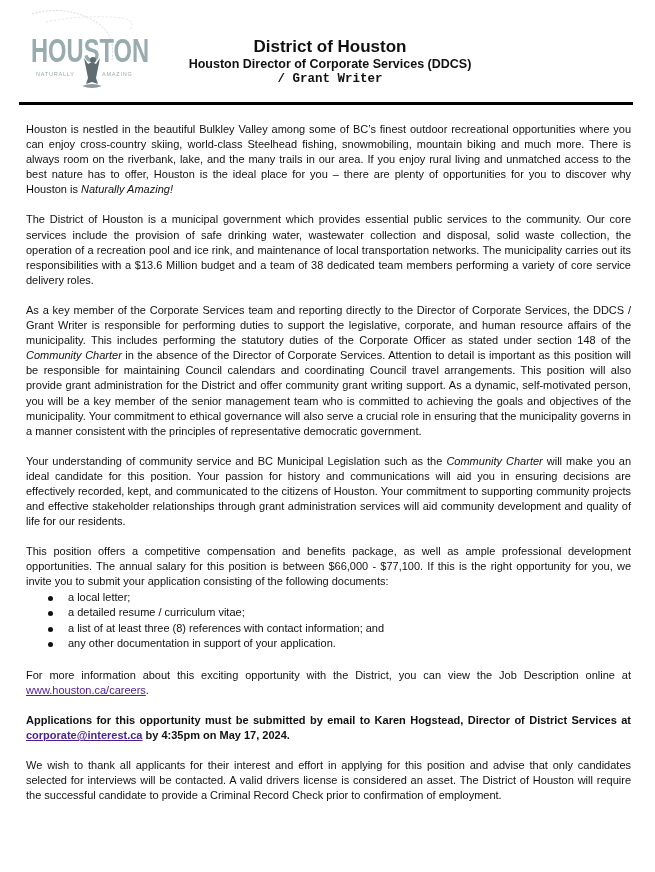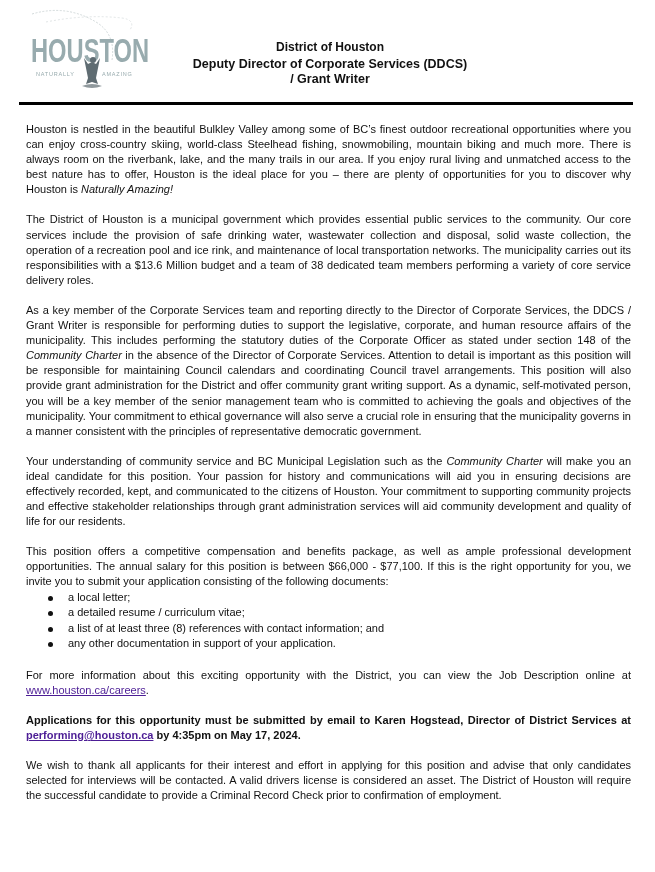--- a/index.html
+++ b/index.html
@@ -15,23 +15,23 @@
     .logo {
       position: absolute; left: 26px; top: 8px; width: 128px; height: 86px;
     }
     .logo svg { width: 128px; height: 86px; display: block; }
 
     
     .header {
       position: absolute; left: 160px; top: 38px; width: 340px;
       text-align: center;
     }
-    .header .title { font-weight: bold; font-size: 12px; line-height: 18px; }
+    .header .title { font-weight: bold; font-size: 17px; line-height: 18px; }
     .header .subtitle { font-weight: bold; font-size: 12.5px; line-height: 15px; margin-top: 1px; }
-    .header .subtitle2 { font-weight: bold; font-size: 12.5px; line-height: 15px; }
+    .header .subtitle2 { font-weight: bold; font-size: 12.5px; line-height: 15px; font-family: Liberation Mono, monospace; }
 
     .rule {
       position: absolute; left: 19px; top: 102px; width: 614px; height: 3px; background: #000;
     }
 
     
     .content {
       position: absolute; left: 26px; top: 122px; width: 605px;
       font-size: 11px; line-height: 15.1px;
     }
@@ -64,21 +64,21 @@
       <circle cx="67" cy="52" r="3" fill="#5f6c72"></circle>
       <path d="M56 78 Q66 74 76 78 Q66 82 56 78 Z" fill="#5f6c72" opacity="0.7"></path>
 
       <text x="10" y="68" font-family="Liberation Sans, sans-serif" font-size="5.5" fill="#98abae" letter-spacing="0.8">NATURALLY</text>
       <text x="76" y="68" font-family="Liberation Sans, sans-serif" font-size="5.5" fill="#98abae" letter-spacing="0.8">AMAZING</text>
     </svg>
   </div>
 
   <div class="header">
     <div class="title">District of Houston</div>
-    <div class="subtitle">Deputy Director of Corporate Services (DDCS)</div>
+    <div class="subtitle">Houston Director of Corporate Services (DDCS)</div>
     <div class="subtitle2">/ Grant Writer</div>
   </div>
 
   <div class="rule"></div>
 
   <div class="content">
 
     <p>
       <span>Houston is nestled in the beautiful Bulkley Valley among some of BC’s finest outdoor recreational opportunities where you can enjoy cross-country skiing, world-class Steelhead fishing, snowmobiling, mountain biking and much more. There is always room on the riverbank, lake, and the many trails in our area. If you enjoy rural living and unmatched access to the best nature has to offer, Houston is the ideal place for you – there are plenty of opportunities for you to discover why Houston is </span><em>Naturally Amazing!</em>
     </p>
@@ -100,19 +100,19 @@
       <li><span class="bullet"></span><span>a detailed resume / curriculum vitae;</span></li>
       <li><span class="bullet"></span><span>a list of at least three (8) references with contact information; and</span></li>
       <li><span class="bullet"></span><span>any other documentation in support of your application.</span></li>
     </ul>
 
     <p>
       <span>For more information about this exciting opportunity with the District, you can view the Job Description online at </span><a>www.houston.ca/careers</a><span>.</span>
     </p>
 
     <p class="bold">
-      <span>Applications for this opportunity must be submitted by email to Karen Hogstead, Director of District Services at </span><a>performing@houston.ca</a><span> by 4:35pm on May 17, 2024.</span>
+      <span>Applications for this opportunity must be submitted by email to Karen Hogstead, Director of District Services at </span><a>corporate@interest.ca</a><span> by 4:35pm on May 17, 2024.</span>
     </p>
 
     <p>We wish to thank all applicants for their interest and effort in applying for this position and advise that only candidates selected for interviews will be contacted. A valid drivers license is considered an asset. The District of Houston will require the successful candidate to provide a Criminal Record Check prior to confirmation of employment.</p>
 
   </div>
 </div>
 
 </body></html>

